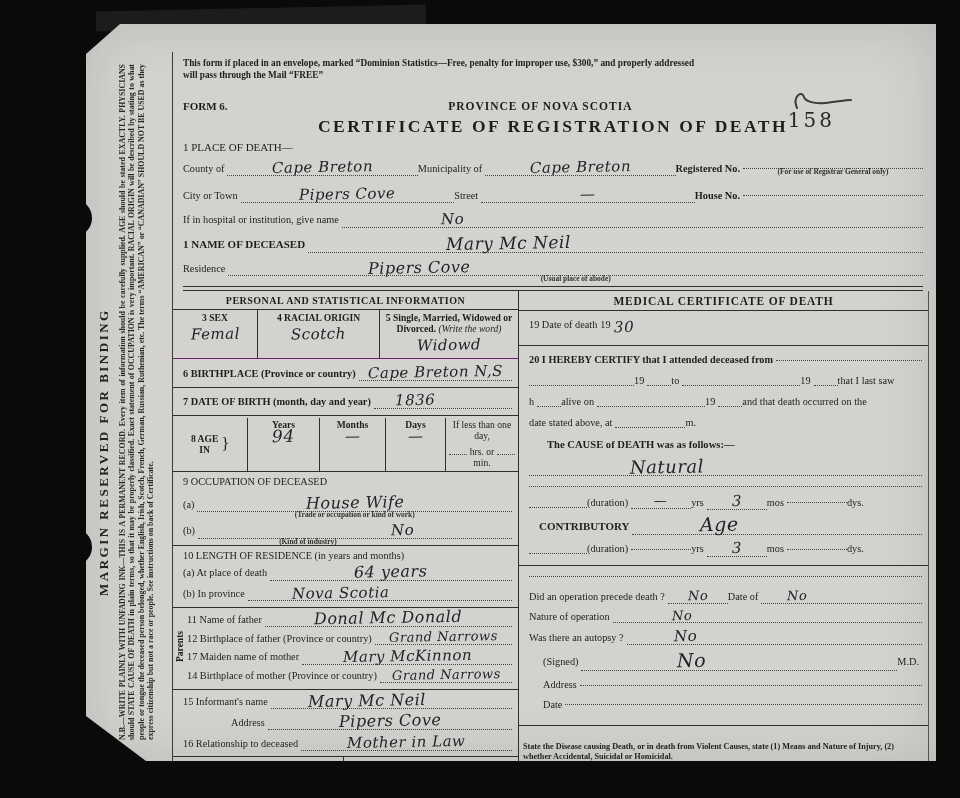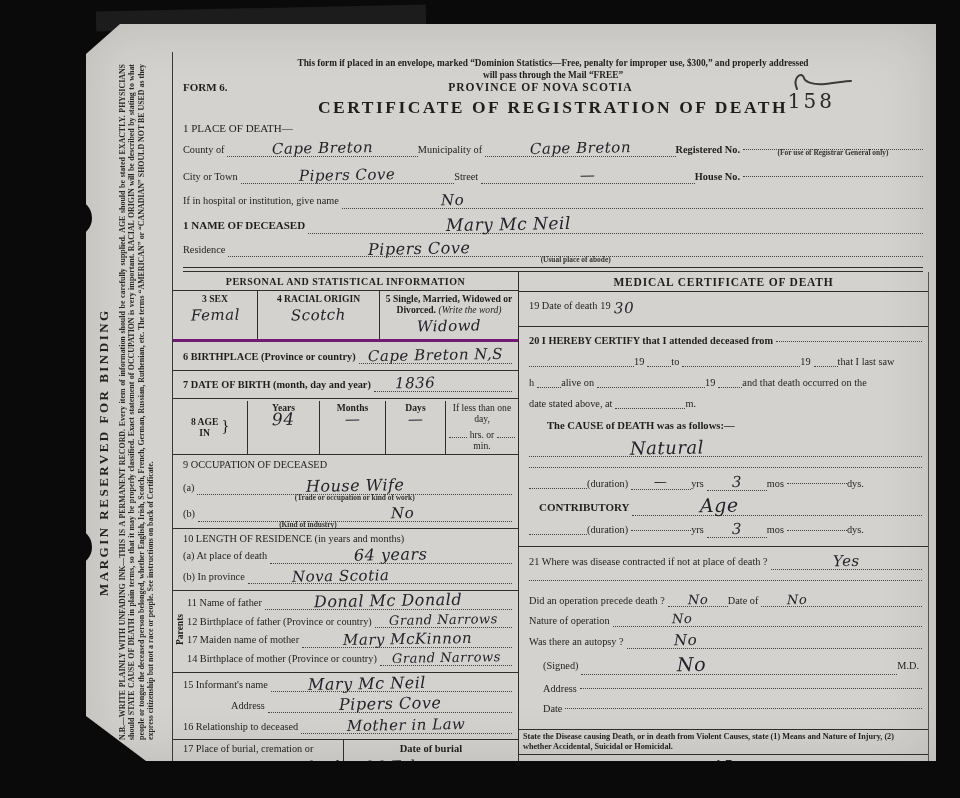--- a/index.html
+++ b/index.html
@@ -18,22 +18,22 @@
            transform:rotate(-90deg);transform-origin:0 0;
            font-weight:bold;font-size:13px;letter-spacing:2.5px;white-space:nowrap;color:#23221f;}
   .nb-note{position:absolute;left:32px;top:716px;width:676px;height:58px;
            transform:rotate(-90deg);transform-origin:0 0;
            font-size:7.9px;line-height:1.2;text-align:justify;color:#2a2927;font-weight:bold;}
 
   
   .form-area{position:absolute;left:86px;top:28px;width:756px;border-left:1px solid #3a3935;
              padding:0 0 0 0;}
   .pad{padding-left:10px;padding-right:6px;}
-  .notice{text-align:center;font-weight:bold;font-size:9.3px;line-height:1.25;margin-top:6px;}
-  .formrow{position:relative;display:flex;align-items:flex-end;margin-top:0;font-size:11px;}
+  .notice{font-weight:bold;font-size:9.3px;line-height:1.25;margin-top:6px;}
+  .formrow{position:relative;display:flex;align-items:flex-end;margin-top:19px;font-size:11px;}
   .formrow .province{flex:1;text-align:center;font-weight:bold;font-size:11.5px;letter-spacing:1px;}
   .stamp{position:absolute;right:88px;top:8px;font-size:20px;letter-spacing:3px;color:#2b2a28;
          font-family:"DejaVu Serif",serif;}
   .check{position:absolute;right:70px;top:-14px;}
   .title{text-align:center;font-weight:bold;font-size:17.5px;letter-spacing:2.5px;margin-top:4px;}
   .sec-label{font-weight:normal;font-size:11px;margin-top:4px;}
 
   .line{display:flex;align-items:center;font-size:10.3px;margin-top:8px;line-height:1.15;}
   .line .lbl{white-space:nowrap;padding-right:3px;}
   .fill{flex:1;border-bottom:1px dotted #45433f;text-align:center;position:relative;min-width:20px;}
@@ -48,42 +48,42 @@
 
   .dbl-rule{border-top:1.6px solid #2f2e2a;border-bottom:1.6px solid #2f2e2a;height:3px;
             margin-top:10px;}
   .columns{display:flex;border-bottom:1.5px solid #2f2e2a;}
   .col-left{width:345px;border-right:1.3px solid #2f2e2a;}
   .col-right{flex:1;border-right:1px solid #55534e;}
   .col-head{font-weight:bold;text-align:center;border-bottom:1px solid #2f2e2a;padding:4px 0 3px;}
   .col-head.left{font-size:10px;letter-spacing:.5px;}
   .col-head.right{font-size:11.5px;letter-spacing:.8px;}
 
-  .sexgrid{display:grid;grid-template-columns:84px 122px 1fr;border-bottom:3px solid #701a75;}
+  .sexgrid{display:grid;grid-template-columns:84px 122px 1fr;border-bottom:1px solid #701a75;}
   .sexgrid>div{padding:2px 3px 4px;border-left:1px solid #2f2e2a;text-align:center;}
   .sexgrid>div:first-child{border-left:none;}
   .cell-lab{font-weight:bold;font-size:9.6px;}
   .cell-lab .it{font-style:italic;font-weight:normal;}
   .cell-hw{margin-top:2px;}
 
   .agegrid{display:grid;grid-template-columns:74px 72px 66px 60px 1fr;border-bottom:1px solid #2f2e2a;
            margin-top:2px;}
   .agegrid>div{border-left:1px solid #2f2e2a;text-align:center;padding:1px 2px 3px;font-size:9.6px;}
   .agegrid>div:first-child{border-left:none;display:flex;align-items:center;justify-content:center;gap:3px;
            font-weight:bold;}
   .solid-sec{border-bottom:1px solid #2f2e2a;padding-bottom:6px;}
   .parents{display:flex;border-bottom:1px solid #2f2e2a;padding:2px 0 6px;}
   .parents-lab{writing-mode:vertical-rl;transform:rotate(180deg);font-size:9.5px;font-weight:bold;
                align-self:center;margin:0 2px;}
   .burialgrid{display:grid;grid-template-columns:170px 1fr;border-bottom:1px solid #2f2e2a;}
   .burialgrid .bleft{padding:3px 4px 6px 10px;}
   .burialgrid .bright{border-left:1px solid #2f2e2a;padding:3px 6px 6px;}
   .bd-head{text-align:center;font-weight:bold;font-size:10.5px;}
   .smallnote{font-size:8.2px;font-weight:bold;line-height:1.25;border-bottom:1px solid #2f2e2a;
-             border-top:1px solid #2f2e2a;padding:2px 4px;margin-top:8px;}
+             border-top:1px solid #2f2e2a;padding:16px 4px;margin-top:8px;}
 </style>
 </head>
 <body>
 
 <div class="stage">
   <div class="shadow-strip"></div>
   <div class="paper">
     <div class="hole hole1"></div>
     <div class="hole hole2"></div>
 
@@ -373,24 +373,20 @@
               <span class="fill w-sm"></span>
               <span class="lbl">yrs</span>
               <span class="fill w-sm"><span class="hw">3</span></span>
               <span class="lbl">mos</span>
               <span class="fill w-sm"></span>
               <span class="lbl">dys.</span>
             </div>
           </div>
 
           <div class="pad" style="border-top:1.3px solid #2f2e2a">
-            <div class="line" style="margin-top:8px">
-              <span class="lbl">21 Where was disease contracted if not at place of death ?</span>
-              <span class="fill"><span class="hw">Yes</span></span>
-            </div>
             <div class="line" style="margin-top:10px;padding-bottom:6px">
                 <span class="fill"></span>
               </div>
 
             <div class="line" style="margin-top:8px">
               <span class="lbl">Did an operation precede death ?</span>
               <span class="fill w-sm"><span class="hw sm">No</span></span>
               <span class="lbl">Date of</span>
               <span class="fill"><span class="hw sm" style="margin-right:55%">No</span></span>
             </div>

